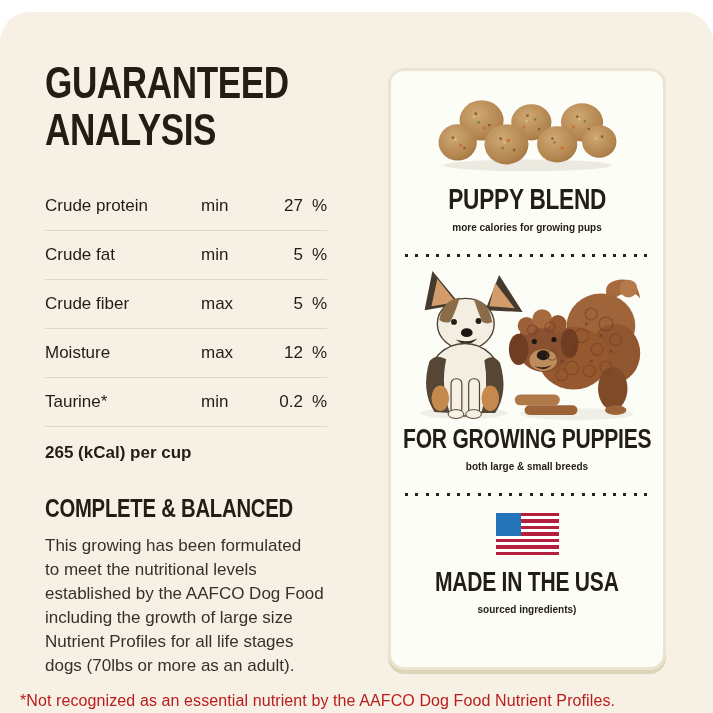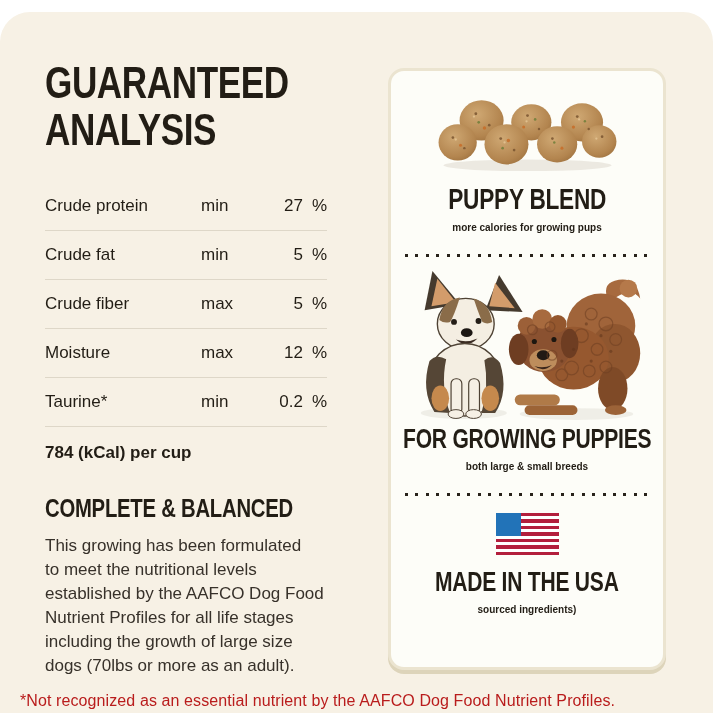--- a/index.html
+++ b/index.html
@@ -98,31 +98,31 @@
         <span class="ga-unit">%</span>
       </div>
       <div class="ga-row">
         <span class="ga-label">Taurine*</span>
         <span class="ga-basis">min</span>
         <span class="ga-value">0.2</span>
         <span class="ga-unit">%</span>
       </div>
     </div>
 
-    <div class="kcal">784 (kCal) per cup</div>
+    <div class="kcal">265 (kCal) per cup</div>
 
     <div class="cb-head">
       <span class="cond">COMPLETE &amp; BALANCED</span>
     </div>
     <div class="cb-body">
       <div>This growing has been formulated</div>
       <div>to meet the nutritional levels</div>
       <div>established by the AAFCO Dog Food</div>
+      <div>including the growth of large size</div>
       <div>Nutrient Profiles for all life stages</div>
-      <div>including the growth of large size</div>
       <div>dogs (70lbs or more as an adult).</div>
     </div>
   </div>
 
   <div class="card">
 
     <div class="kibble-wrap">
       <svg width="195" height="88" viewBox="0 0 200 92">
         <defs>
           <radialGradient id="kg" cx="40%" cy="35%" r="78%">

